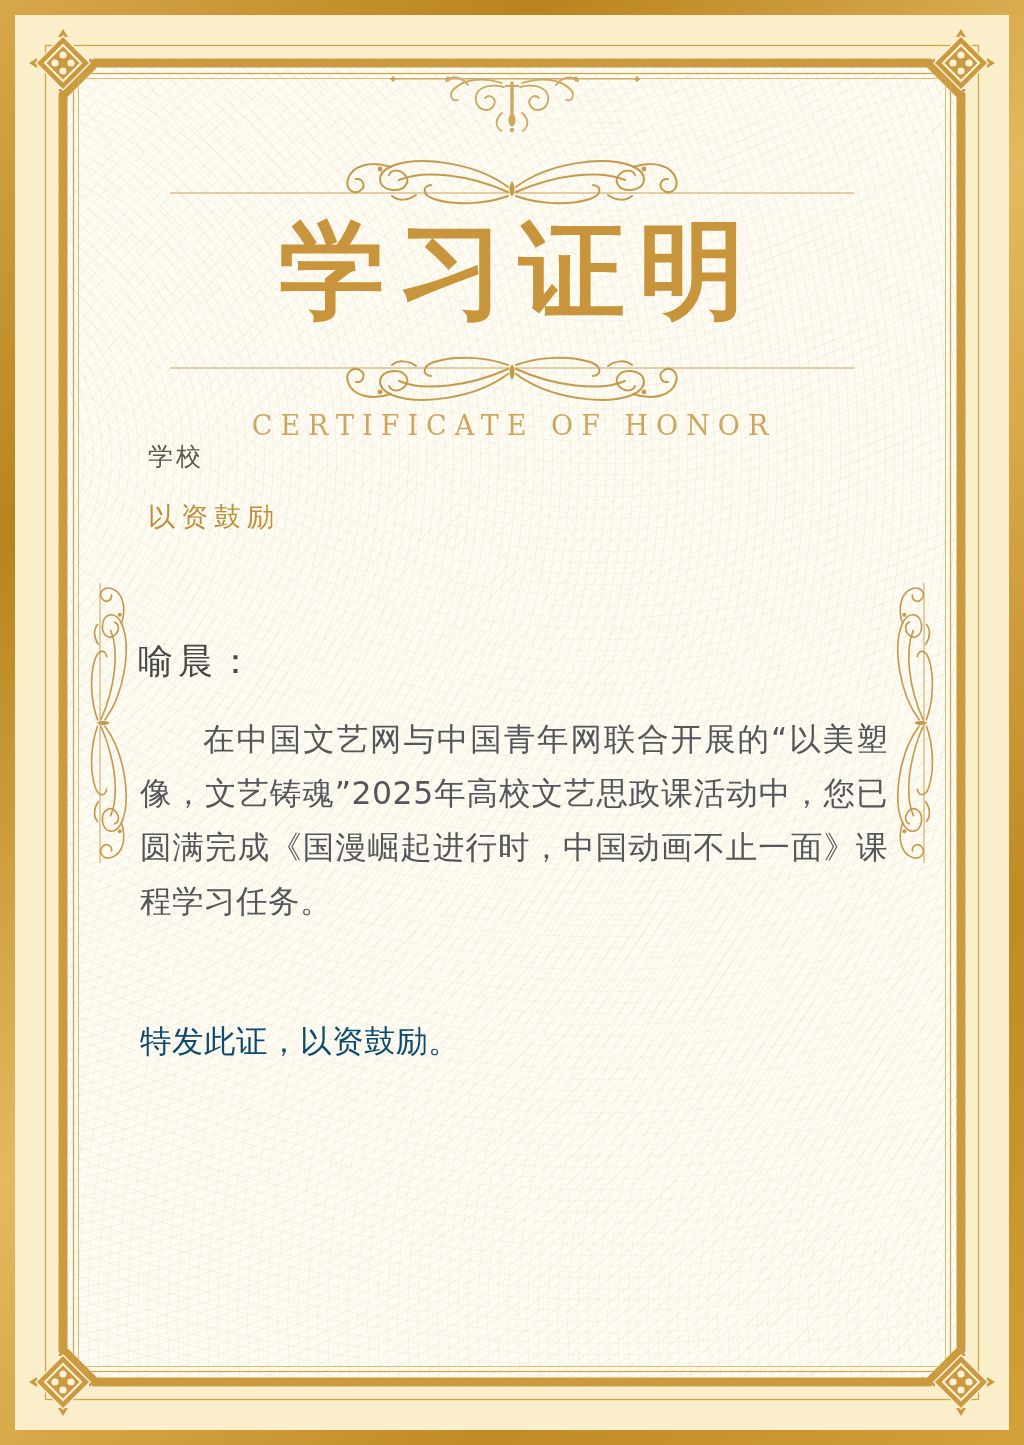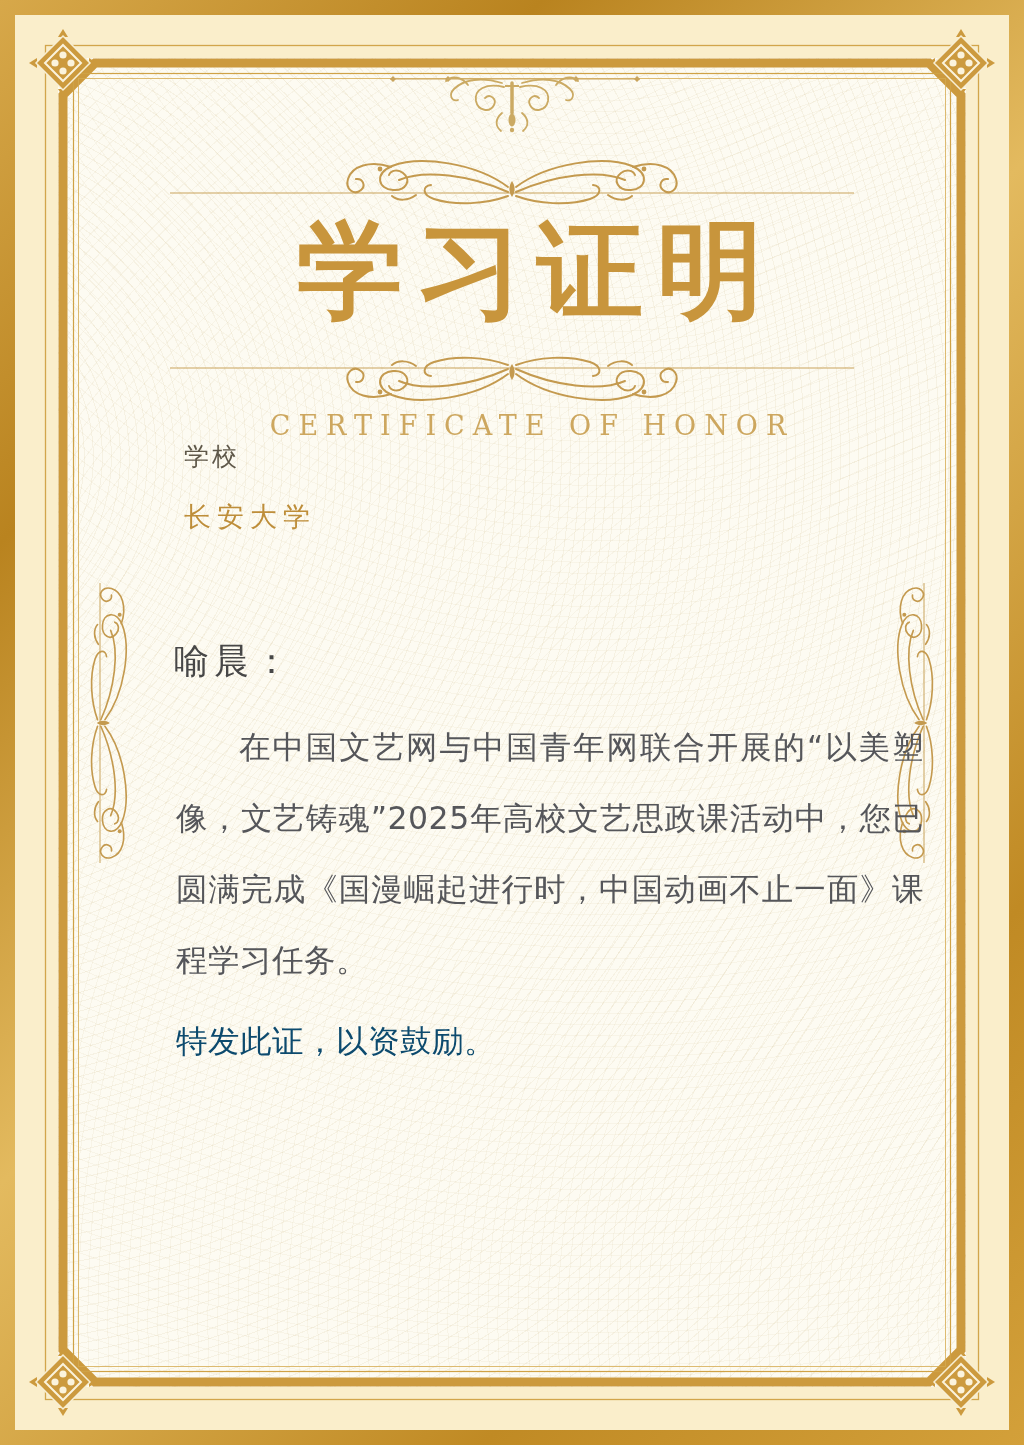--- a/index.html
+++ b/index.html
@@ -20,21 +20,21 @@
   
   .paper{
     position:absolute;inset:58px;
     background:
       repeating-radial-gradient(circle at -15% 30%, rgba(205,185,135,.14) 0 1px, transparent 1px 9px),
       repeating-radial-gradient(circle at 60% -20%, rgba(205,185,135,.10) 0 1px, transparent 1px 11px),
       repeating-radial-gradient(circle at 130% 95%, rgba(205,185,135,.11) 0 1px, transparent 1px 10px),
       #fdfbf2;
   }
   svg.frame{position:absolute;inset:0;width:100%;height:100%;pointer-events:none;}
-  .abs{position:absolute;padding-left:36px;}
+  .abs{position:absolute;}
   .title{
     left:0;right:0;top:204px;text-align:center;
     font-family:"DejaVu Serif","Liberation Serif",serif;
     font-weight:700;font-size:106px;letter-spacing:14px;line-height:1.25;
     color:#c8953c;text-indent:14px;
   }
   .subtitle{
     left:0;right:4px;top:410px;text-align:center;
     font-family:"DejaVu Serif","Liberation Serif",serif;
     font-size:27px;letter-spacing:8px;color:#cda75f;text-indent:8px;
@@ -46,21 +46,21 @@
   .school-name{
     left:148px;top:499px;font-family:"DejaVu Serif","Liberation Serif",serif;
     font-size:27px;color:#be8e3a;letter-spacing:6px;
   }
   .recipient{
     left:138px;top:638px;font-family:Liberation Sans, sans-serif;
     font-size:35px;color:#474747;letter-spacing:5px;
   }
   .body-text{
     left:140px;top:712px;width:748px;
-    font-size:31.5px;line-height:71px;color:#55565a;
+    font-size:31.5px;line-height:54px;color:#55565a;
     text-indent:2em;text-align:justify;letter-spacing:.5px;
   }
   .closing{
     left:140px;top:1021px;
     font-size:31.5px;color:#0c4a6e;letter-spacing:.5px;
   }
 </style>
 </head>
 <body>
 
@@ -143,16 +143,16 @@
 
   <g transform="translate(924,723) rotate(-90)">
     <line x1="-140" y1="0" x2="140" y2="0" stroke="#c9a45c" stroke-width="1"></line>
     <use href="#scroll" transform="scale(0.82)"></use>
   </g>
 </svg>
 
 <div class="abs title">学习证明</div>
 <div class="abs subtitle">CERTIFICATE OF HONOR</div>
 <div class="abs school-label">学校</div>
-<div class="abs school-name">长安大学</div>
+<div class="abs school-name">以资鼓励</div>
 <div class="abs recipient">喻晨：</div>
 <div class="abs body-text">在中国文艺网与中国青年网联合开展的“以美塑像，文艺铸魂”2025年高校文艺思政课活动中，您已圆满完成《国漫崛起进行时，中国动画不止一面》课程学习任务。</div>
 <div class="abs closing">特发此证，以资鼓励。</div>
 
 </body></html>

